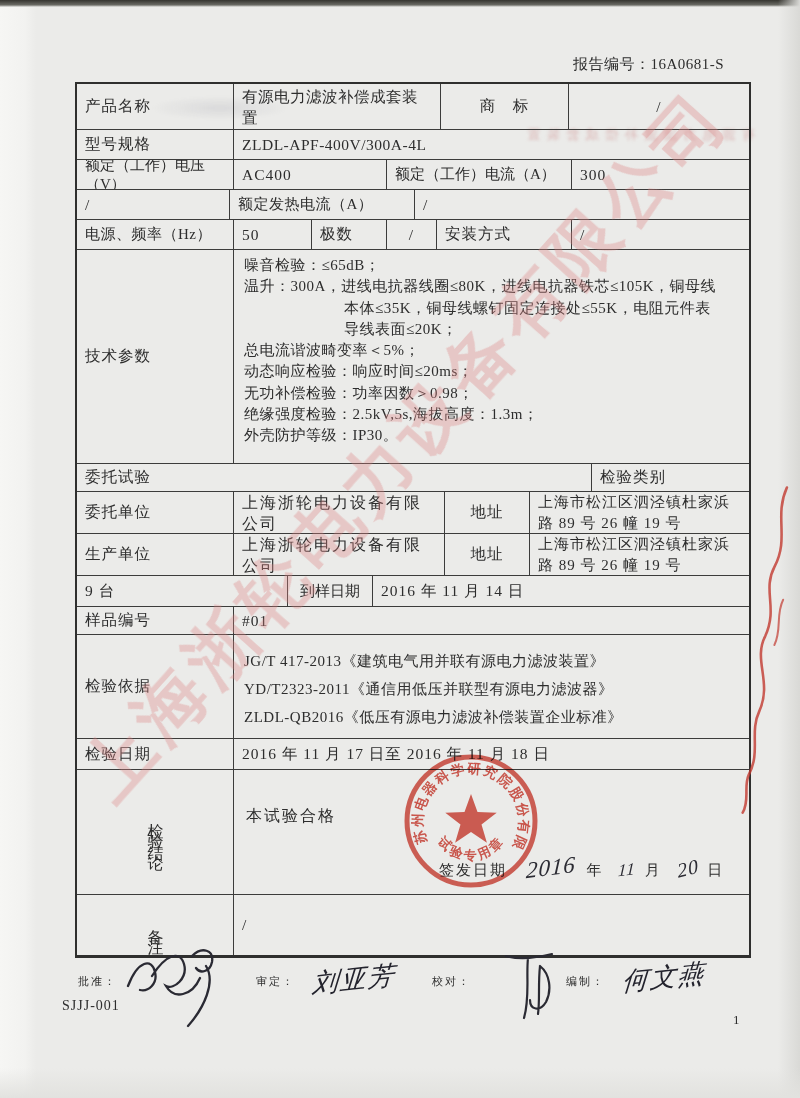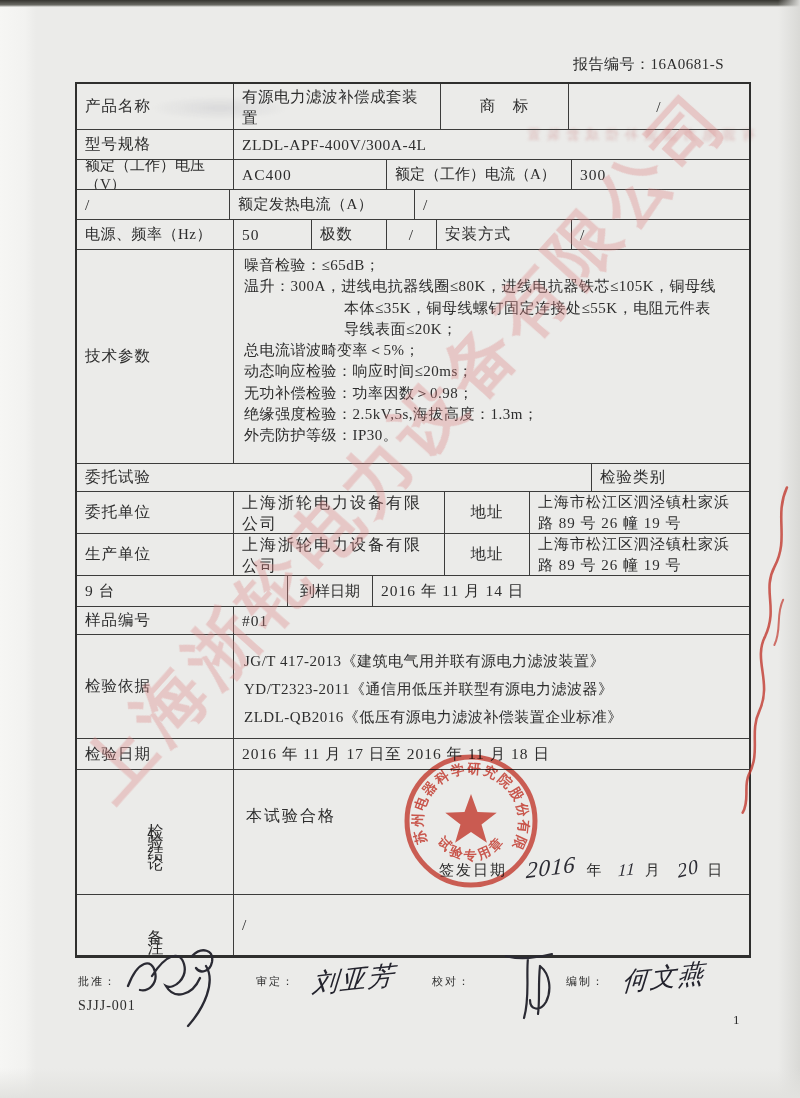--- a/index.html
+++ b/index.html
@@ -49,21 +49,21 @@
   
   .stamp{position:absolute;left:398px;top:748px;z-index:5;mix-blend-mode:multiply;opacity:.92;}
 
   
   .margin-note{position:absolute;left:738px;top:478px;z-index:4;transform:rotate(6deg);}
 
   
   .footer-label{position:absolute;font-size:11px;letter-spacing:2px;z-index:2;}
   .sig-svg{position:absolute;z-index:3;}
   .sig-name{position:absolute;z-index:3;font-size:26px;color:#23232d;transform:rotate(-6deg) skewX(-10deg);font-style:italic;letter-spacing:2px;white-space:nowrap;}
-  .form-code{position:absolute;left:78px;top:998px;font-size:14px;letter-spacing:1px;}
+  .form-code{position:absolute;left:62px;top:998px;font-size:14px;letter-spacing:1px;}
   .page-num{position:absolute;left:733px;top:1012px;font-size:13px;}
 </style>
 </head>
 <body>
 
 <div class="page">
 
   <div class="scan-top"></div>
   <div class="scan-left"></div>
   <div class="scan-right"></div>

